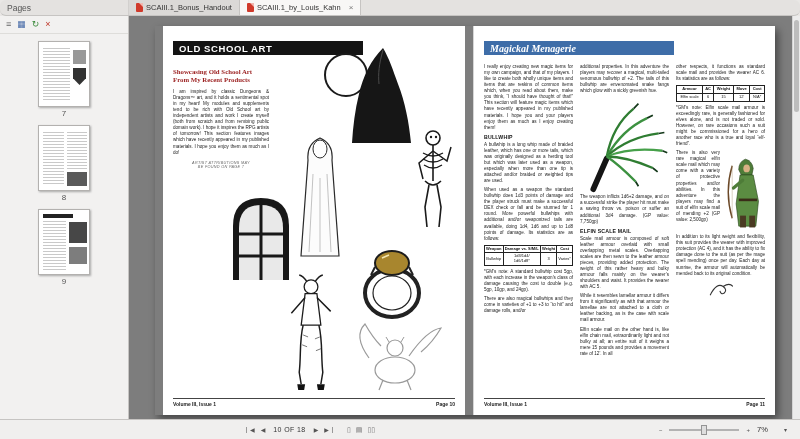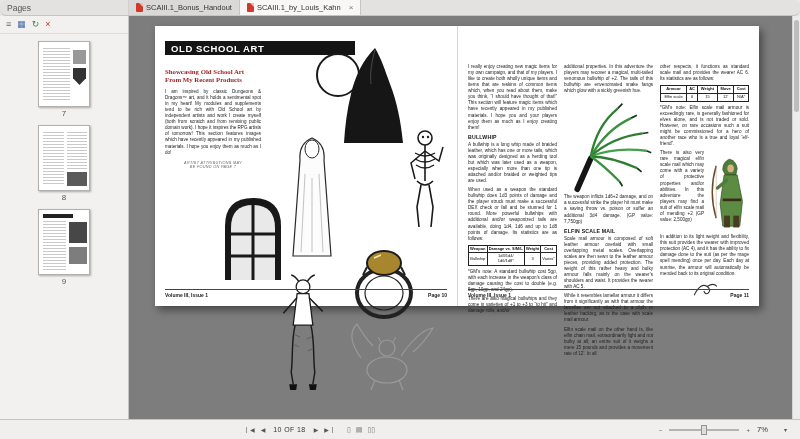--- a/index.html
+++ b/index.html
@@ -26,21 +26,21 @@
   .thumb { display:flex; flex-direction:column; align-items:center; gap:2px; }
   .thumb-page { width:52px; height:66px; background:#fff; border:1px solid #b3b1af; box-shadow:1px 1px 2px rgba(0,0,0,.3); position:relative; overflow:hidden; }
   .thumb.selected .thumb-page { width:58px; height:74px; outline:2px solid #d9541e; }
   .thumb-num { font-size:8px; color:#555; }
   .tl { position:absolute; background-image:repeating-linear-gradient(to bottom,#c9c9c9 0 1px,transparent 1px 3px); }
   .tb { position:absolute; }
 
   
   .viewer { flex:1; background:#7d7d7d; position:relative; overflow:hidden; }
   .spread { position:absolute; left:26px; top:10px; display:flex; box-shadow:3px 4px 8px rgba(0,0,0,.45); }
-  .page { width:302px; height:280px; background:#fff; position:relative; font-family:"Liberation Sans",sans-serif; }
+  .page { width:302px; height:389px; background:#fff; position:relative; font-family:"Liberation Sans",sans-serif;margin-left:8px; }
   .page.right-pg { border-left:1px solid #d6d6d6; }
 
   .lp-headerbar { position:absolute; left:10px; top:15px; width:190px; height:14px; background:#141414; color:#fff;
                   font-weight:bold; font-size:9.5px; letter-spacing:.6px; display:flex; align-items:center; padding-left:6px; }
   .rp-headerbar { position:absolute; left:10px; top:15px; width:190px; height:14px; background:#3e6da8; color:#fff;
                   font-family:"Liberation Serif",serif; font-style:italic; font-weight:bold; font-size:10px;
                   display:flex; align-items:center; padding-left:6px; }
 
   .lp-col { position:absolute; left:10px; top:42px; width:96px; }
   .lp-heading { color:#9b1f1f; font-family:"Liberation Serif",serif; font-weight:bold; font-size:6.8px; line-height:1.25; white-space:pre-line; margin-bottom:4px; }
@@ -238,20 +238,23 @@
             </svg>
           </div>
 
           <div class="page-footer">
             <span>Volume III, Issue 1</span>
             <span>Page 10</span>
           </div>
         </div>
 
         <div class="page right-pg">
+          <div class="rp-headerbar">
+            <span>Magickal Menagerie</span>
+          </div>
 
           <div class="rp-cols">
 
             <div class="rp-col">
               <p class="zbody">I really enjoy creating new magic items for my own campaign, and that of my players. I like to create both wholly unique items and items that are reskins of common items which, when you read about them, make you think, “I should have thought of that!” This section will feature magic items which have recently appeared in my published materials. I hope you and your players enjoy them as much as I enjoy creating them!</p>
               <div class="sec-heading">BULLWHIP</div>
               <p class="zbody">A bullwhip is a long whip made of braided leather, which has one or more tails, which was originally designed as a herding tool but which was later used as a weapon, especially when more than one tip is attached and/or braided or weighted tips are used.</p>
               <p class="zbody">When used as a weapon the standard bullwhip does 1d3 points of damage and the player struck must make a successful DEX check or fall and be stunned for 1 round. More powerful bullwhips with additional and/or weaponized tails are available, doing 1d4, 1d6 and up to 1d8 points of damage. Its statistics are as follows:</p>
               <table class="mini-table">
                 <tbody>

